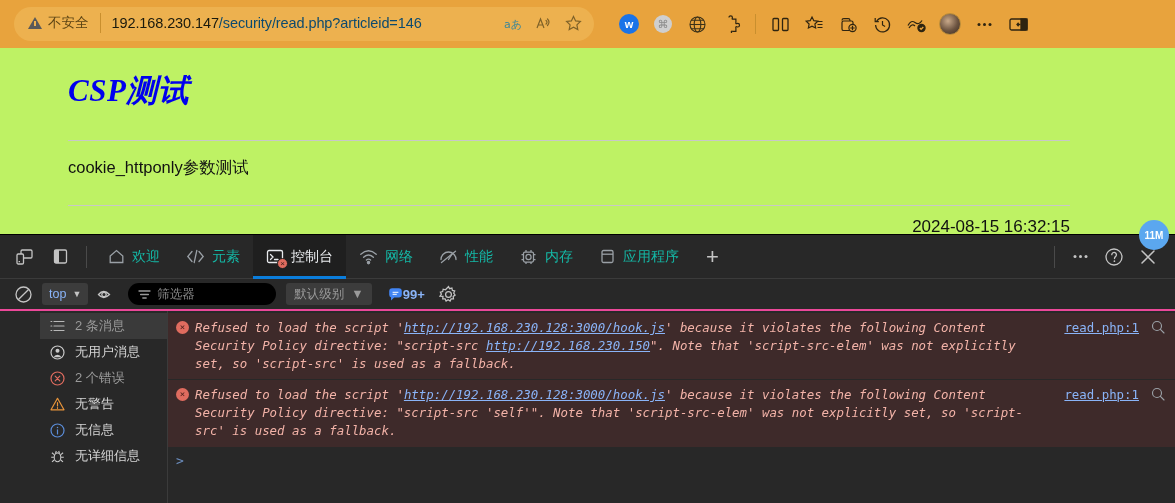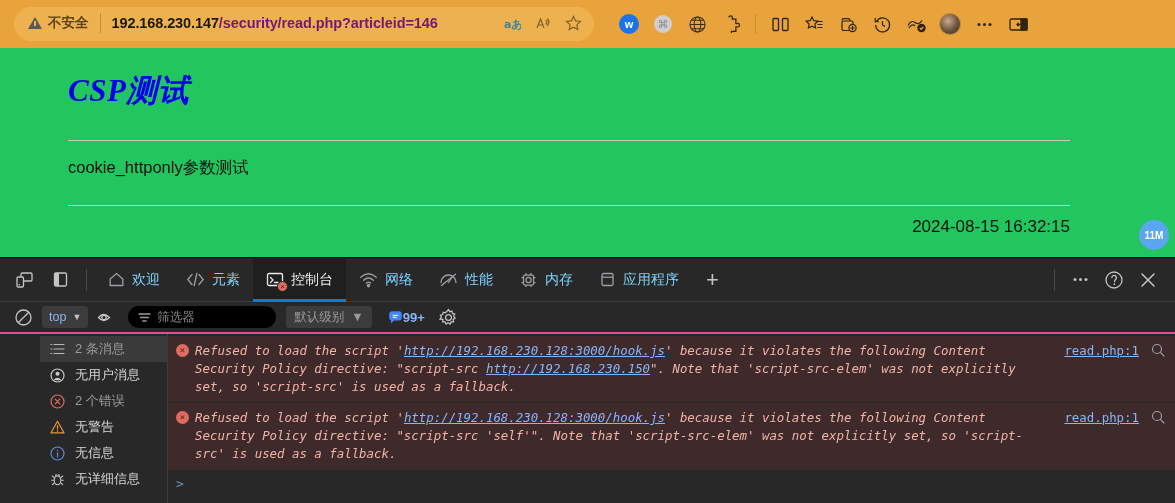--- a/index.html
+++ b/index.html
@@ -21,21 +21,20 @@
   }
   .omnibox {
     flex: 0 0 auto;
     width: 580px;
     height: 34px;
     background: #edb14f;
     border-radius: 17px;
     display: flex;
     align-items: center;
     padding: 0 6px 3px 14px;
-    font-weight: bold;
   }
   .sec-warn {
     display: flex; align-items: center; gap: 6px;
     color: #5c4414; font-size: 13.5px; white-space: nowrap;
   }
   .warn-tri {
     width: 0; height: 0;
     border-left: 7px solid transparent;
     border-right: 7px solid transparent;
     border-bottom: 12px solid #595959;
@@ -47,21 +46,21 @@
     width: 2px; height: 5px; background: #edb14f;
   }
   .vsep {
     width: 1px; height: 20px; background: #c98f2e; margin: 0 11px;
   }
   .url-text {
     font-size: 14.5px; color: #1c1c0e; white-space: nowrap;
     letter-spacing: -0.1px;
   }
   .url-text .dom { color: #1a1a0d; }
-  .url-text .path { color: #701a75; }
+  .url-text .path { color: #0c4a6e; }
   .omni-right { margin-left: auto; display: flex; align-items: flex-end; gap: 14px; padding-right: 6px; }
   .omni-ico { color: #5d4a1d; font-size: 14px; opacity: .85; display:flex; align-items:center; }
 
   .chrome-icons { display: flex; align-items: center; gap: 0; margin-left: 18px; }
   .cicon {
     width: 34px; height: 34px;
     display: flex; align-items: center; justify-content: center;
     color: #2e2410;
   }
   .cicon svg { display: block; }
@@ -78,22 +77,22 @@
   .avatar {
     width: 22px; height: 22px; border-radius: 50%;
     background: radial-gradient(circle at 40% 35%, #c9a98a 0%, #6b5340 55%, #3a2c21 100%);
     border: 1px solid #b98c3a;
   }
   .chrome-sep { width:1px; height:20px; background:#c98f2e; margin:0 7px; }
 
   
   .page {
     position: relative;
-    height: 209px;
-    background: #22c55e;
+    height: 186px;
+    background: #bef264;
     padding: 0 105px 0 68px;
   }
   .page-title {
     font-family: "Liberation Serif", serif;
     font-style: italic;
     font-weight: bold;
     font-size: 31px;
     color: #0000ee;
     padding-top: 22px;
     letter-spacing: .5px;
@@ -134,21 +133,21 @@
   .dt-dockbtn {
     width: 36px; height: 36px;
     display:flex; align-items:center; justify-content:center;
     color: #c4c4c4;
   }
   .dt-vsep { width:1px; height:22px; background:#4a4a4a; margin: 0 8px; }
   .dt-tab {
     height: 44px;
     display: flex; align-items: center; gap: 7px;
     padding: 0 13px;
-    color: #7dd3fc; font-size: 14px;
+    color: #14b8a6; font-size: 14px;
     position: relative;
     white-space: nowrap;
   }
   .dt-tab.active {
     background: #1f1f1f;
     color: #e8eaed;
   }
   .dt-tab.active::after {
     content:""; position:absolute; left:0; right:0; bottom:0;
     height: 3px; background: #0b7ddb;

